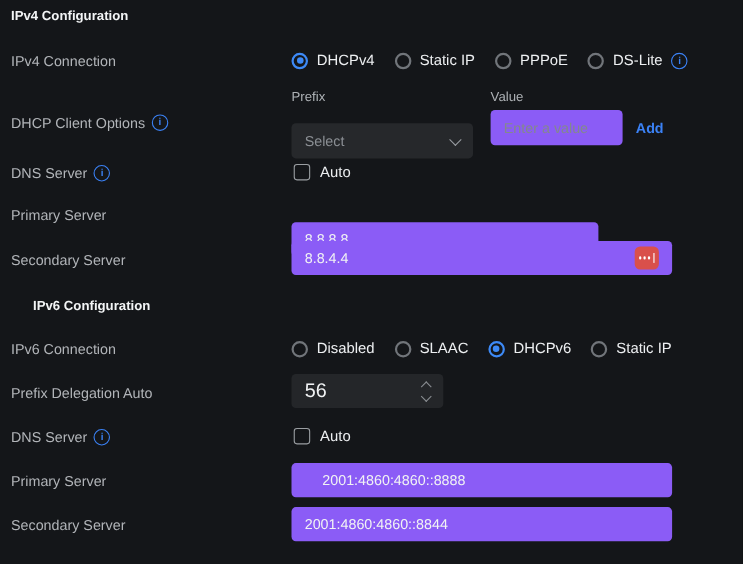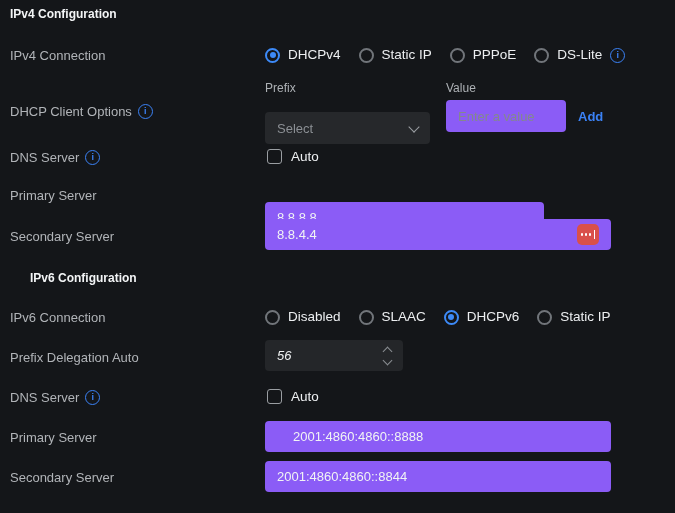--- a/index.html
+++ b/index.html
@@ -56,21 +56,21 @@
   .checkbox-row{display:flex;align-items:center;gap:9px;cursor:pointer;height:17px;}
   .checkbox{
     width:15px;height:15px;border:1.5px solid #9a9ea2;border-radius:3px;
     box-sizing:border-box;background:transparent;flex:0 0 auto;
   }
   .checkbox-label{color:#edeff1;font-size:13.5px;line-height:16px;}
   .stepper{
     background:#242629;border-radius:4px;box-sizing:border-box;
     display:flex;align-items:center;justify-content:space-between;padding:0 12px;
   }
-  .stepper-value{color:#f1f3f4;font-size:13px;font-style:italic;}
+  .stepper-value{color:#f1f3f4;font-size:18px;}
   .stepper-arrows{display:flex;flex-direction:column;gap:4px;align-items:center;cursor:pointer;}
   .chev-s{
     width:6px;height:6px;border-right:1.5px solid #8a8e92;border-bottom:1.5px solid #8a8e92;
     display:inline-block;
   }
   .chev-s.up{transform:rotate(-135deg);}
   .chev-s.down{transform:rotate(45deg);margin-top:-2px;}
   .lp-icon{
     width:22px;height:21px;background:#d9504b;border-radius:5px;cursor:pointer;
     display:flex;align-items:center;justify-content:center;gap:1.5px;

